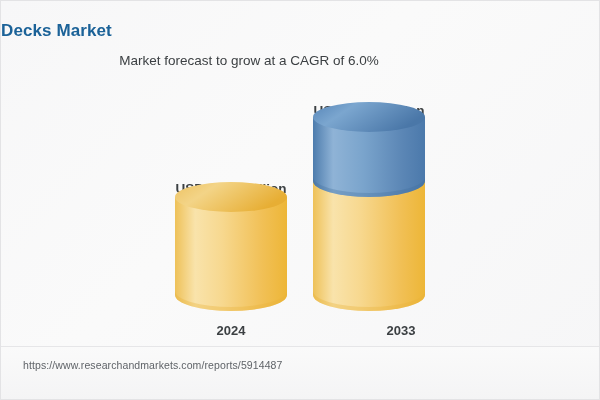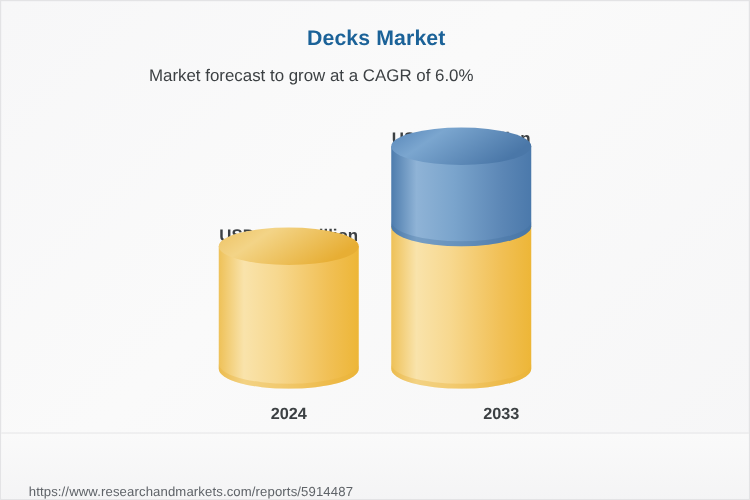--- a/index.html
+++ b/index.html
@@ -22,21 +22,21 @@
     background: linear-gradient(135deg, #f7f7f8 0%, #fafafa 42%, #f6f6f7 100%);
     overflow: hidden;
   }
 
   
   #chart-title {
     position: absolute;
     top: 20px;
     left: 0;
     width: 600px;
-    text-align: center;
+    text-align: left;
     font-size: 17px;
     font-weight: bold;
     color: #1b6298;
     letter-spacing: 0.1px;
   }
   #chart-subtitle {
     position: absolute;
     top: 52px;
     left: 0;
     width: 496px;
@@ -98,21 +98,20 @@
     height: 53px;
     background: linear-gradient(180deg, #fafafa 0%, #f4f4f5 100%);
   }
   #footer-url {
     position: absolute;
     left: 22px;
     top: 12px;
     font-size: 10.5px;
     color: #5f6368;
     letter-spacing: 0.1px;
-    margin-top: 29px;
   }
   #logo {
     position: absolute;
     right: 18px;
     top: 4px;
     text-align: right;
   }
   #logo-wordmark {
     font-size: 18px;
     font-weight: bold;

